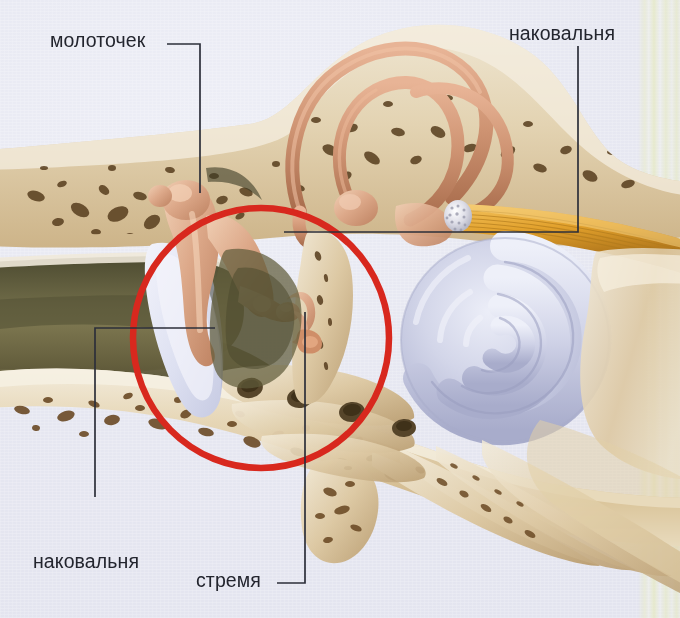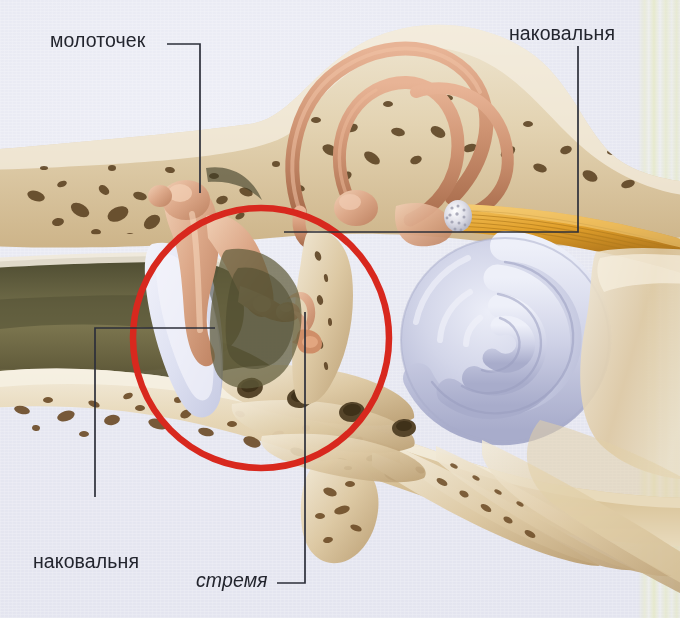--- a/index.html
+++ b/index.html
@@ -51,21 +51,21 @@
     color:#23252e;
     font-size:19.5px;
     letter-spacing:.1px;
     line-height:23px;
     white-space:pre;
     font-family:"Liberation Sans","DejaVu Sans",sans-serif;
   }
   #lbl-malleus{left:50px;top:29px;}
   #lbl-incus{left:509px;top:22px;}
   #lbl-eardrum{left:33px;top:504px;text-align:center;}
-  #lbl-stapes{left:196px;top:569px;font-style:italic;}
+  #lbl-stapes{left:196px;top:569px;}
 </style>
 </head>
 <body>
 
 <div id="figure">
 
   <div class="paper"></div>
   <div class="paper-grain"></div>
   <div class="edge-stripes"></div>
 

